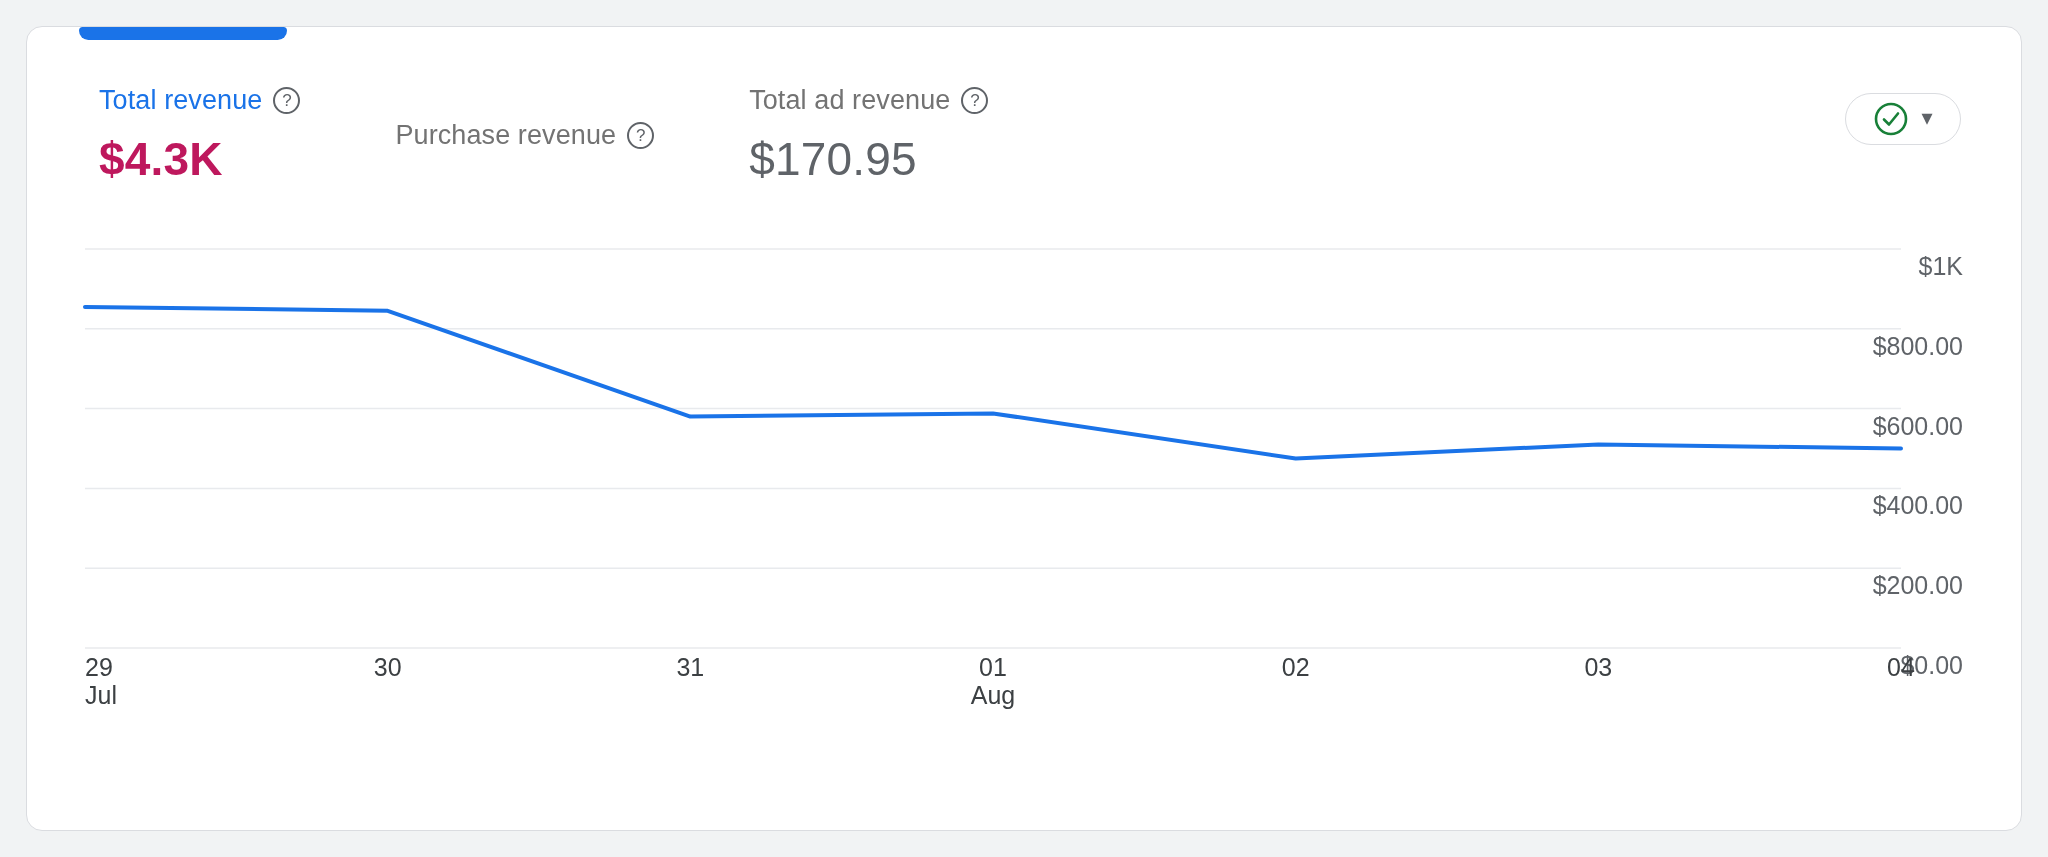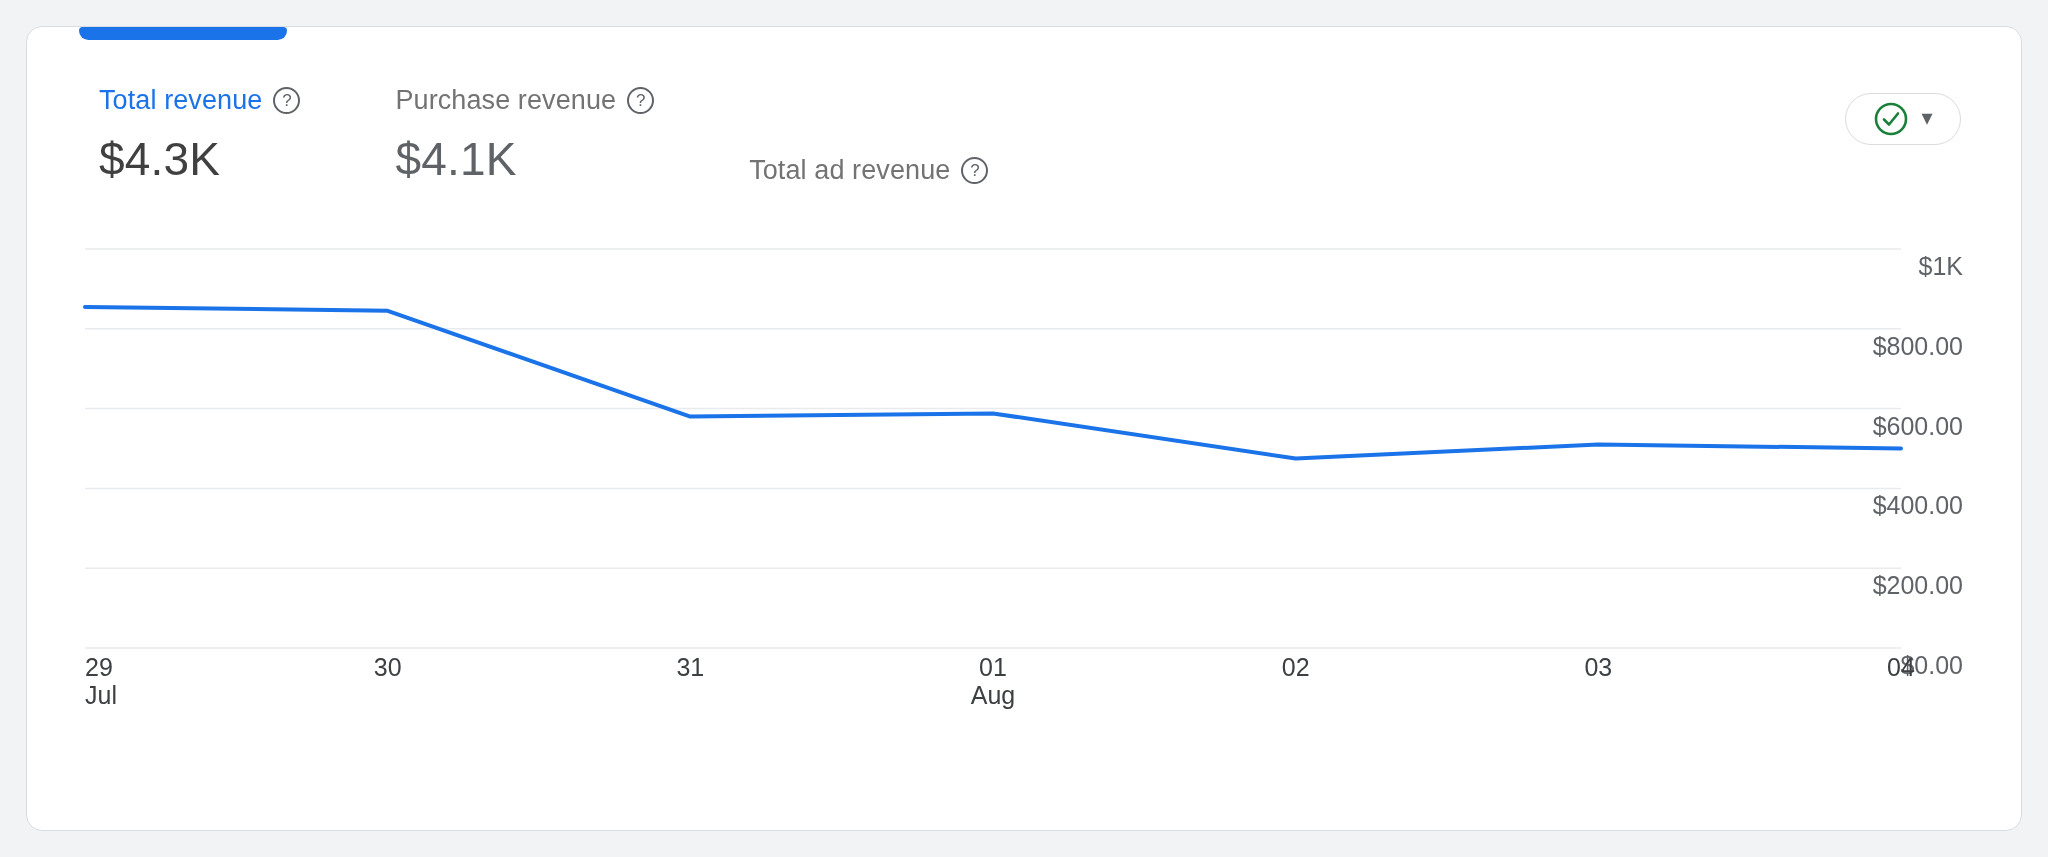--- a/index.html
+++ b/index.html
@@ -22,21 +22,21 @@
     left:52px;top:0;
     width:208px;height:13px;
     background:#1a73e8;
     border-radius:4px 4px 10px 10px;
   }
   .metrics-row{
     position:absolute;
     left:72px;top:58px;
     display:flex;
     gap:95px;
-    align-items:flex-end;
+    align-items:center;
   }
   .metric{cursor:pointer;}
   .metric-label-row{
     display:flex;align-items:center;gap:11px;
   }
   .metric-label{
     font-size:27px;
     font-weight:500;
     color:#737373;
     letter-spacing:0.1px;
@@ -52,21 +52,21 @@
     color:#5f6368;
     font-weight:400;
   }
   .metric-value{
     margin-top:16px;
     font-size:46px;
     font-weight:400;
     color:#5f6368;
     letter-spacing:0.2px;
   }
-  .metric.selected .metric-value{color:#404040;}
+  .metric.selected .metric-value{color:#be185d;font-weight:bold;}
   .status-pill{
     position:absolute;
     right:60px;top:66px;
     width:116px;height:52px;
     box-sizing:border-box;
     border:1px solid #dadce0;
     border-radius:26px;
     display:flex;align-items:center;justify-content:center;
     gap:12px;
     background:#ffffff;
@@ -99,28 +99,28 @@
         <span class="help-icon">?</span>
       </div>
       <div class="metric-value">$4.3K</div>
     </div>
 
     <div class="metric">
       <div class="metric-label-row">
         <span class="metric-label">Purchase revenue</span>
         <span class="help-icon">?</span>
       </div>
-      <div class="metric-value">$4.1K</div>
     </div>
 
     <div class="metric">
       <div class="metric-label-row">
         <span class="metric-label">Total ad revenue</span>
         <span class="help-icon">?</span>
       </div>
+      <div class="metric-value">$170.95</div>
     </div>
 
   </div>
 
   <div class="status-pill">
     <svg width="36" height="36" viewBox="0 0 36 36">
       <circle cx="18" cy="18" r="15" fill="none" stroke="#188038" stroke-width="2.6"></circle>
       <path d="M11 18.5 L16 23.5 L25 12.5" fill="none" stroke="#188038" stroke-width="2.6" stroke-linecap="round" stroke-linejoin="round"></path>
     </svg>
     <span class="caret">▾</span>

